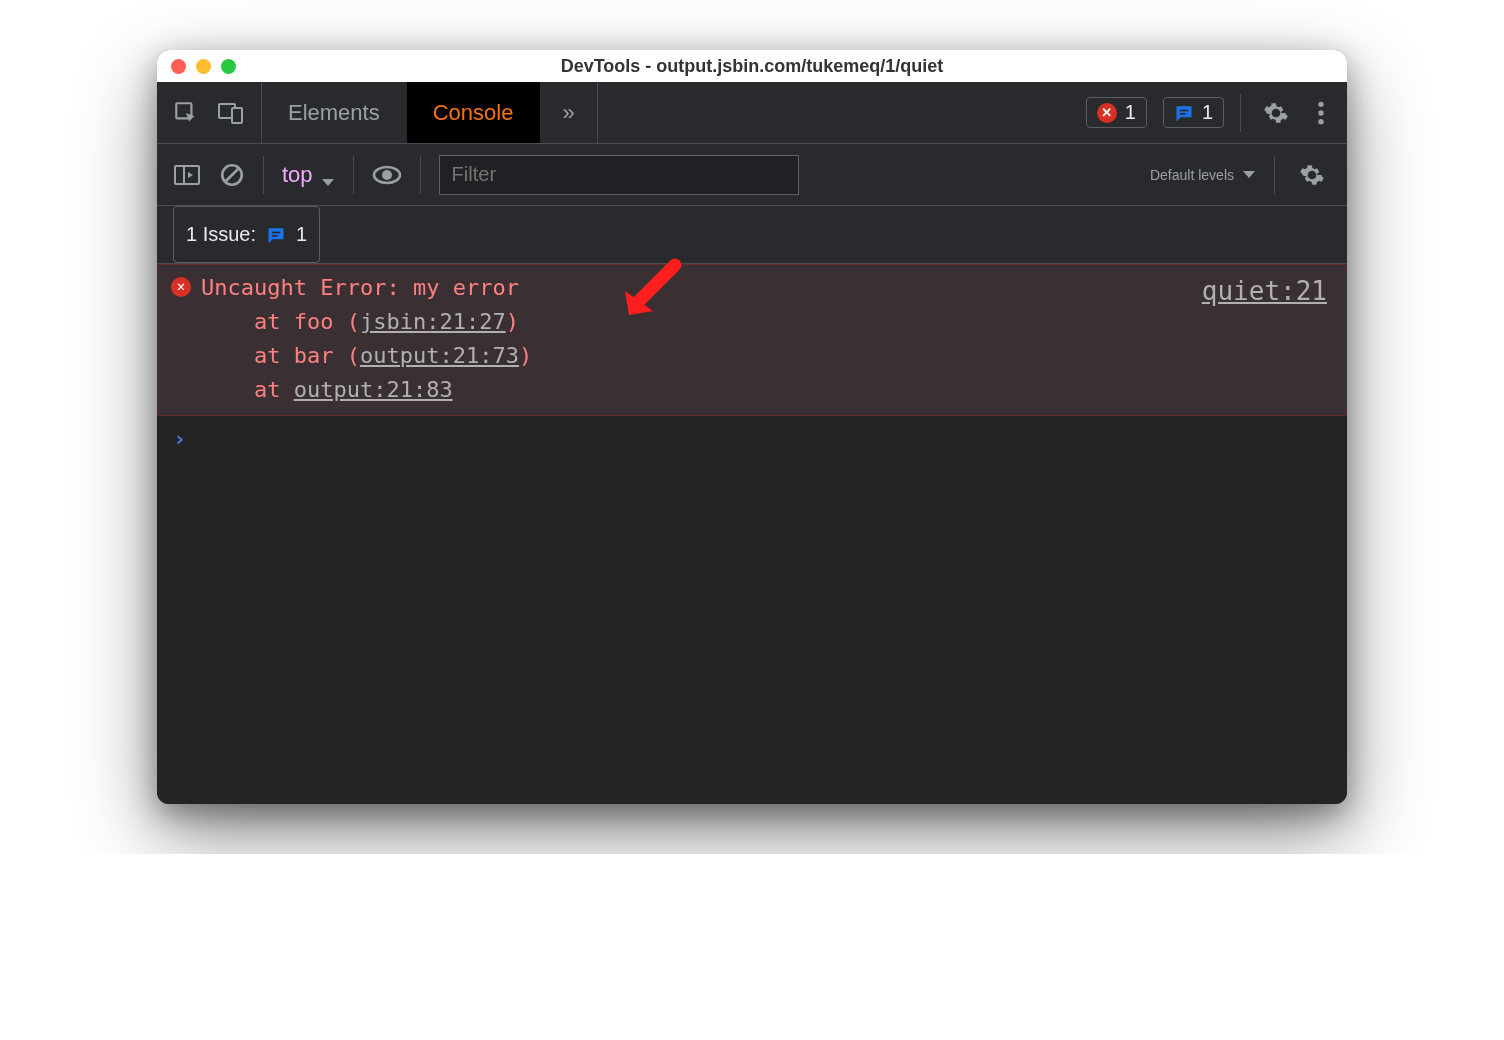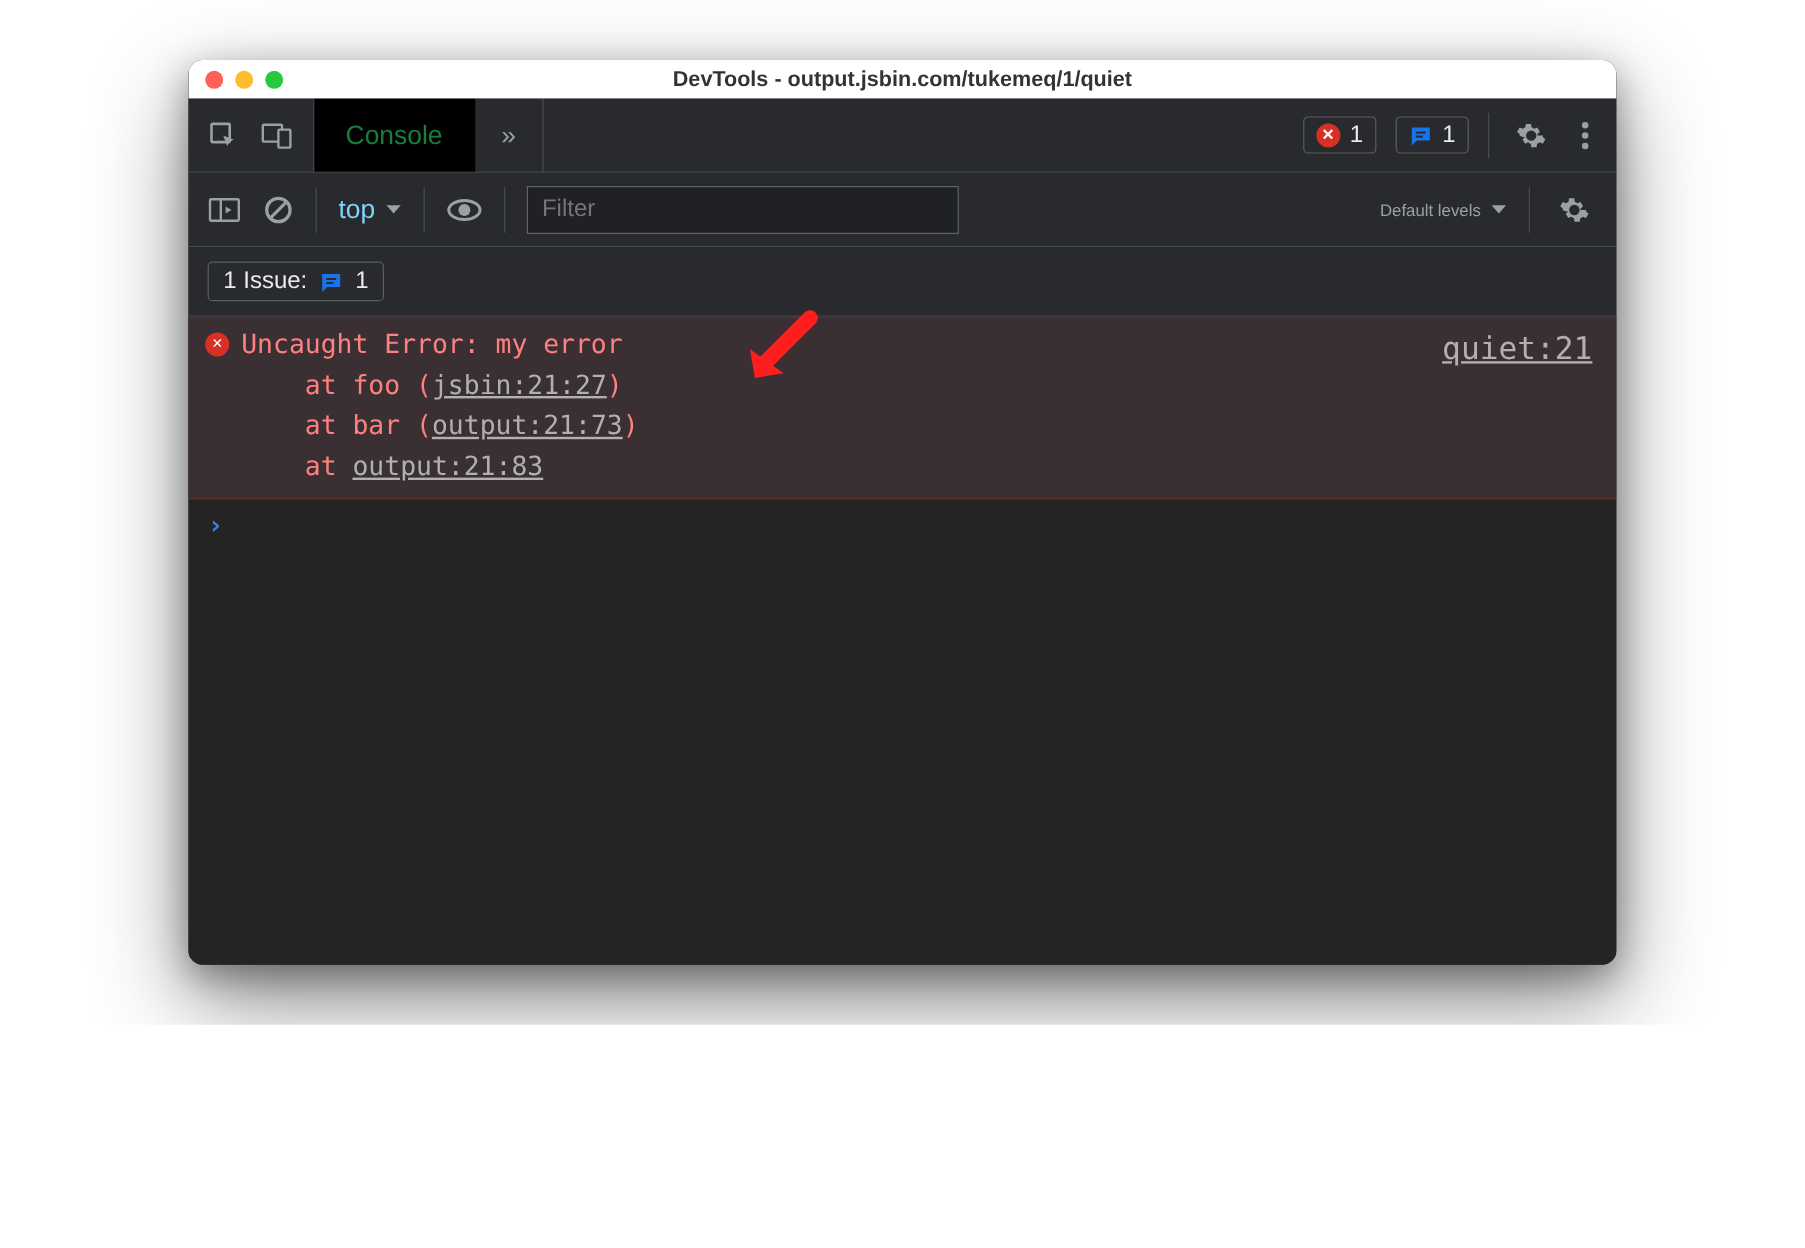--- a/index.html
+++ b/index.html
@@ -63,21 +63,21 @@
 .tabs { display: flex; align-items: stretch; }
 .tab {
   display: flex; align-items: center;
   padding: 0 26px;
   font-size: 22px;
   border-right: 1px solid transparent;
   cursor: pointer;
 }
 .tab.active {
   background: #000;
-  color: #15803d;
+  color: #f97316;
 }
 .tabmore {
   display: flex; align-items: center;
   padding: 0 22px;
   font-size: 22px;
   border-right: 1px solid #494c50;
   cursor: pointer;
 }
 .tb-flex { flex: 1; }
 .tb-right {
@@ -105,43 +105,43 @@
   background: #292a2d;
   border-bottom: 1px solid #494c50;
   display: flex;
   align-items: center;
   gap: 18px;
   padding: 0 16px;
   color: #9aa0a6;
 }
 .vsep { width: 1px; height: 38px; background: #494c50; }
 .ctx-btn {
-  display: inline-flex; align-items: center; gap: 8px;
-  font-size: 22px; cursor: pointer; color: #7dd3fc;
+  display: inline-flex; align-items: flex-end; gap: 8px;
+  font-size: 22px; cursor: pointer; color: #f0abfc;
 }
 .filter-input {
   width: 360px;
   height: 40px;
   background: #202124;
   border: 1px solid #5f6368;
   color: #9aa0a6;
   font-size: 20px;
   padding: 0 12px;
   outline: none;
 }
 .levels {
   display: inline-flex; align-items: center; gap: 8px;
   font-size: 14px; color: #9aa0a6; cursor: pointer;
 }
 
 .issuerow {
   height: 58px;
   background: #292a2d;
   border-bottom: 1px solid #494c50;
-  display: flex; align-items: center;
+  display: flex; 
   padding: 0 16px;
 }
 .issue-pill {
   display: inline-flex; align-items: center; gap: 10px;
   border: 1.5px solid #5a5d61; border-radius: 4px;
   padding: 4px 12px;
   font-size: 20px;
   color: #e8eaed;
   cursor: pointer;
 }
@@ -224,20 +224,21 @@
         </svg>
       </span>
       <span class="ico">
         <svg width="28" height="26" viewBox="0 0 28 24" fill="none" stroke="#9aa0a6" stroke-width="2">
           <rect x="2" y="3" width="16" height="14" rx="1"></rect>
           <rect x="15" y="7" width="10" height="15" rx="1" fill="#292a2d"></rect>
         </svg>
       </span>
     </div>
     <div class="tabs">
+      <div class="tab">Elements</div>
       <div class="tab active">Console</div>
     </div>
     <div class="tabmore">»</div>
     <div class="tb-flex"></div>
     <div class="tb-right">
       <div class="pill">
         <span class="badge-circle bc-red">✕</span>
         <span>1</span>
       </div>
       <div class="pill">

